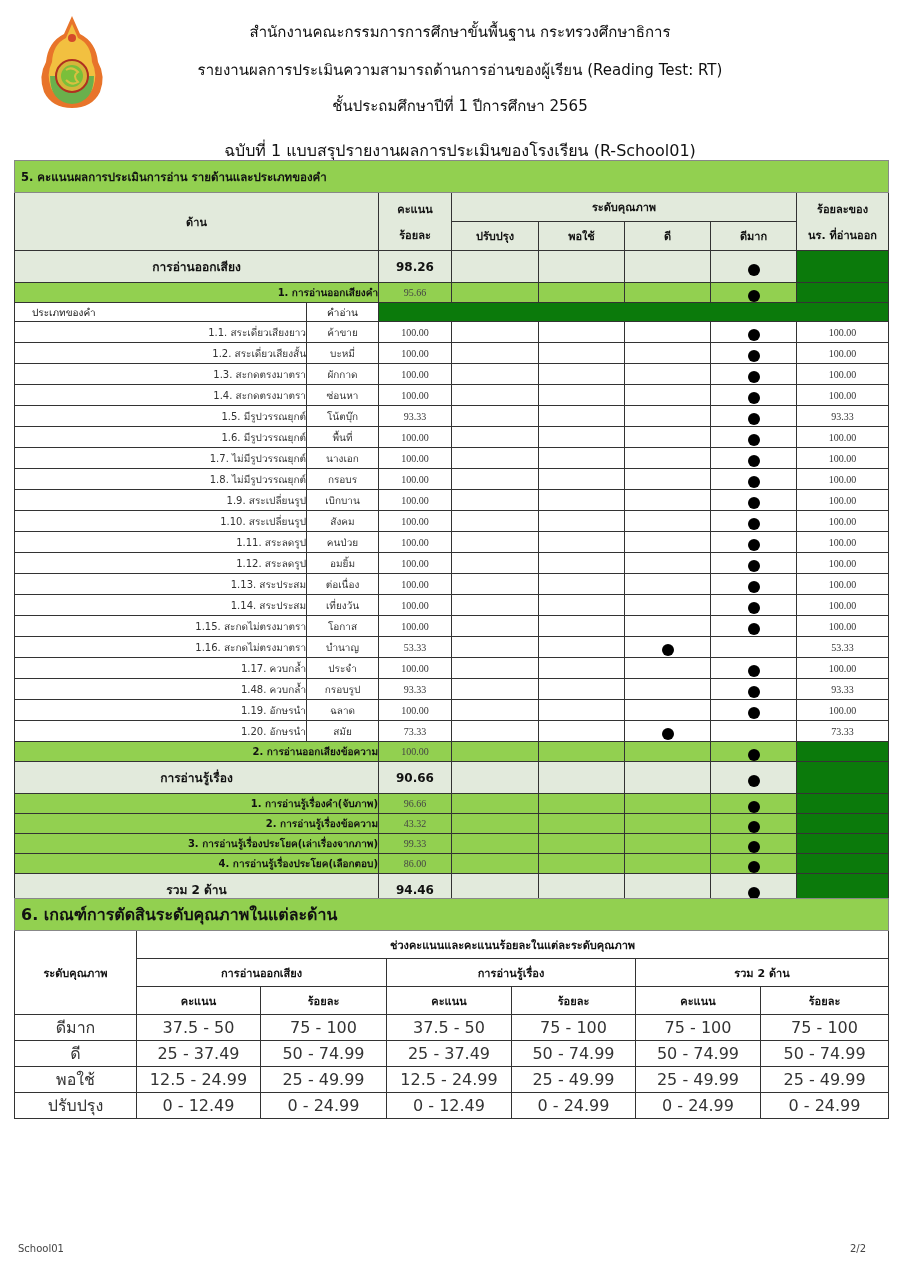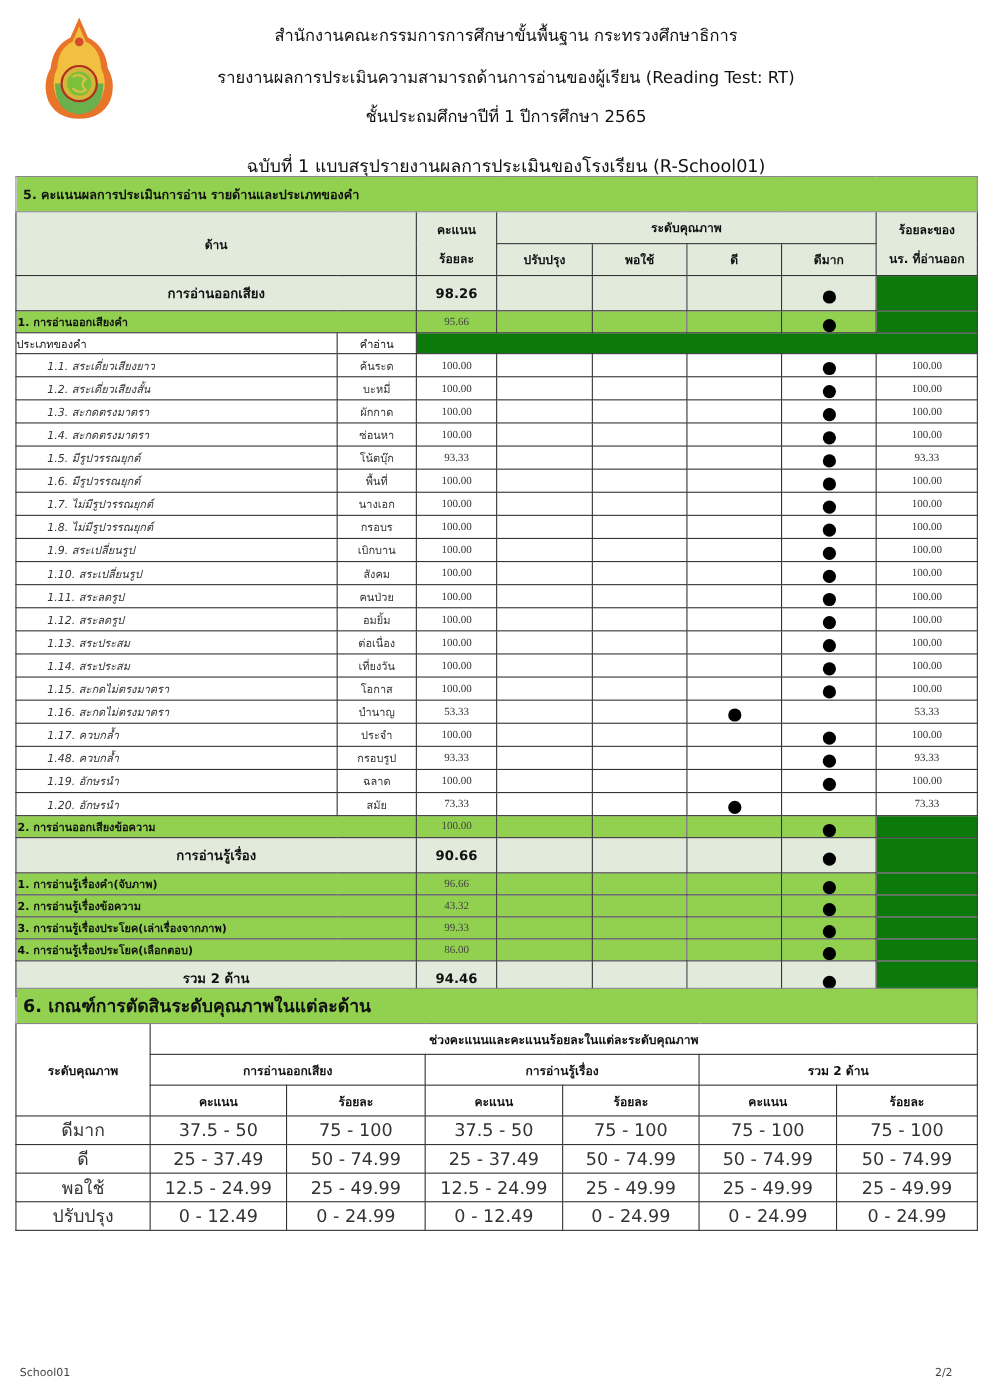--- a/index.html
+++ b/index.html
@@ -14,26 +14,26 @@
   .h4 { top: 138px; left: 10px; font-size: 16px; }
 
   table { border-collapse: collapse; table-layout: fixed; position: absolute; left: 14px; width: 874px; font-size: 10px; }
   td, th { border: 1px solid #333; font-weight: normal; text-align: center; vertical-align: middle; overflow: hidden; white-space: nowrap; }
 
   #t5 { top: 160px; }
   .sec-title { background: #92d050; text-align: left !important; padding-left: 6px; font-size: 11.5px; font-weight: bold; height: 32px; border-color: #888; }
   .head { background: #e2eadc; font-size: 11px; font-weight: bold; }
   .main-row td { background: #e2eadc; height: 32px; font-size: 12px; font-weight: bold; }
   .sub-row td { background: #92d050; height: 20px; font-size: 10px; }
-  .sub-row td.lbl { text-align: left; padding-left: 1px; font-weight: bold; }
+  .sub-row td.lbl { text-align: right; padding-left: 1px; font-weight: bold; }
   .dark { background: #0b7a0b !important; }
   .type-row td { background: #fff; height: 19px; font-size: 10px; }
-  .type-row td.lbl { text-align: left; padding-left: 0; }
+  .type-row td.lbl { text-align: left; padding-left: 17px; }
   .item-row td { background: #fff; height: 21px; font-size: 10px; color: #333; }
-  .item-row td.lbl { text-align: left; padding-left: 28px; font-style: italic; }
+  .item-row td.lbl { text-align: right; padding-left: 28px; }
   .dot { display: inline-block; width: 12px; height: 12px; border-radius: 50%; background: #000; vertical-align: middle; margin-top: 6px; }
   .val { color: #444; font-family: Liberation Serif, serif; }
 
   #t6 { top: 898px; }
   #t6 td { height: 25px; font-size: 16px; background: #fff; }
   #t6 .sec-title { background: #92d050; height: 32px; }
   #t6 .h6 { font-weight: bold; font-size: 11px; height: 28px; }
   #t6 .body6 td { color: #333; }
 
   .footer-left { position: absolute; left: 18px; top: 1243px; font-size: 10px; color: #444; }
@@ -112,21 +112,21 @@
     </tr>
     <tr class="type-row">
       <td class="lbl">ประเภทของคำ</td>
       <td>คำอ่าน</td>
       <td colspan="6" class="dark"></td>
     </tr>
   </tbody>
   <tbody id="items-body">
       <tr class="item-row">
         <td class="lbl">1.1. สระเดี่ยวเสียงยาว</td>
-        <td>ค้นระด</td>
+        <td>ค้าขาย</td>
         <td class="val">100.00</td>
         <td></td>
         <td></td>
         <td></td>
         <td><span class="dot"></span></td>
         <td class="val">100.00</td>
       </tr>
       <tr class="item-row">
         <td class="lbl">1.2. สระเดี่ยวเสียงสั้น</td>
         <td>บะหมี่</td>

